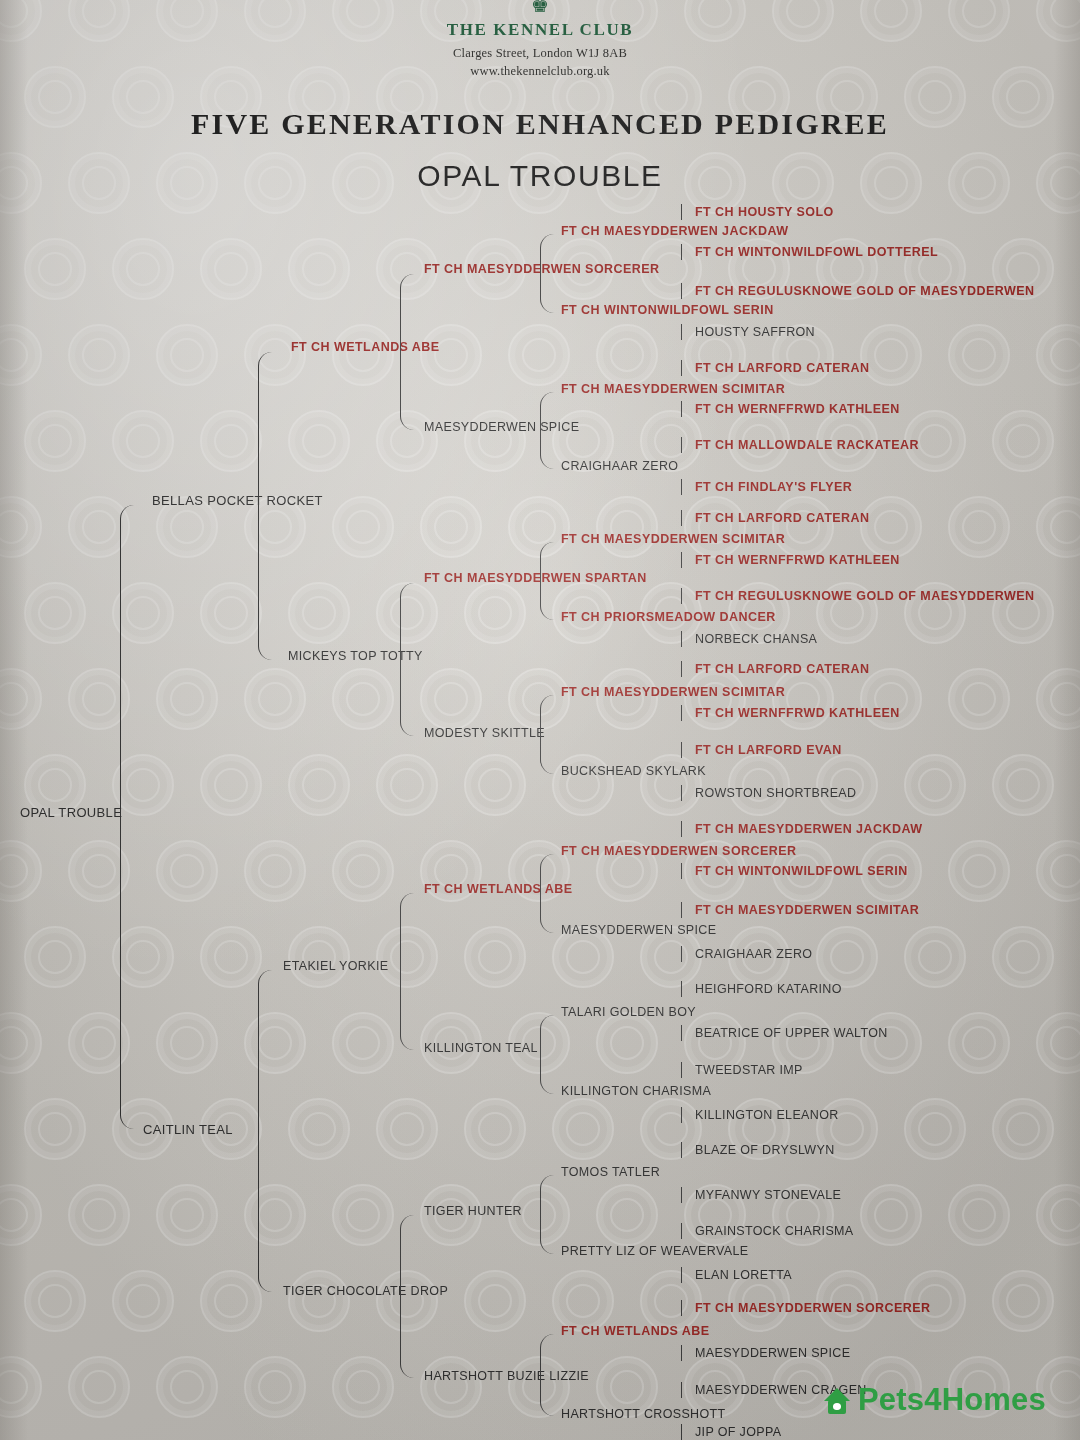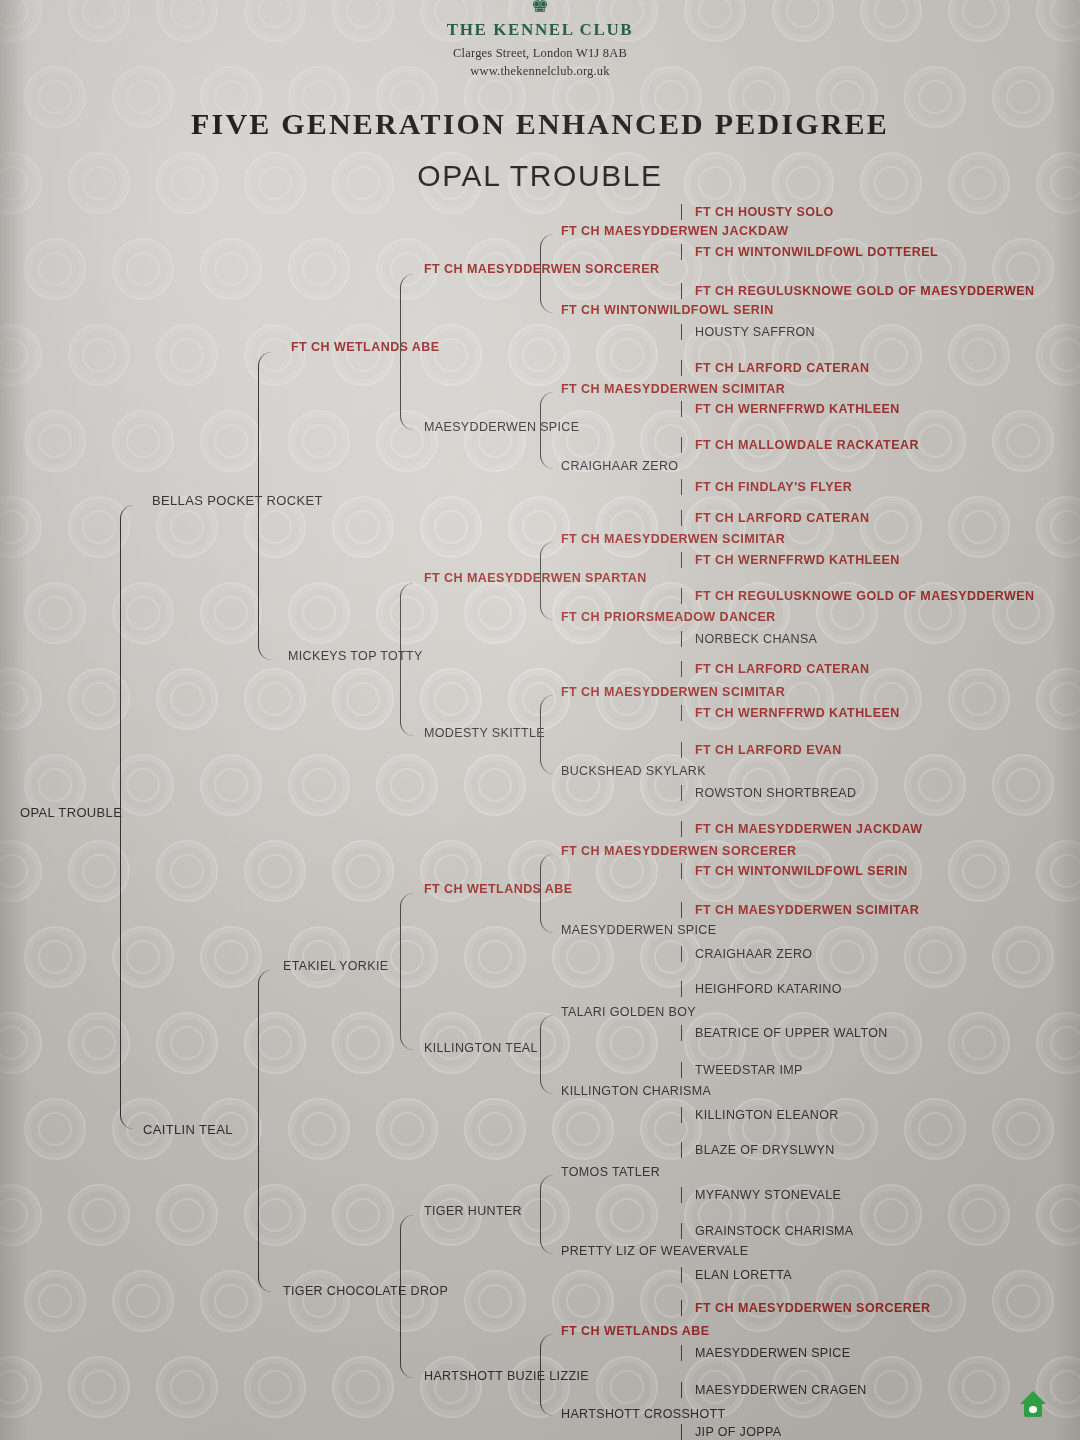--- a/index.html
+++ b/index.html
@@ -533,14 +533,15 @@
     </div>
 
   <div id="vignette"></div>
 
   <div id="p4h">
     <div id="p4h-mark">
       <div class="house"></div>
       <div class="body"></div>
       <div class="paw"></div>
     </div>
+    <div id="p4h-text">Pets4Homes</div>
   </div>
 </div>
 
 </body></html>

